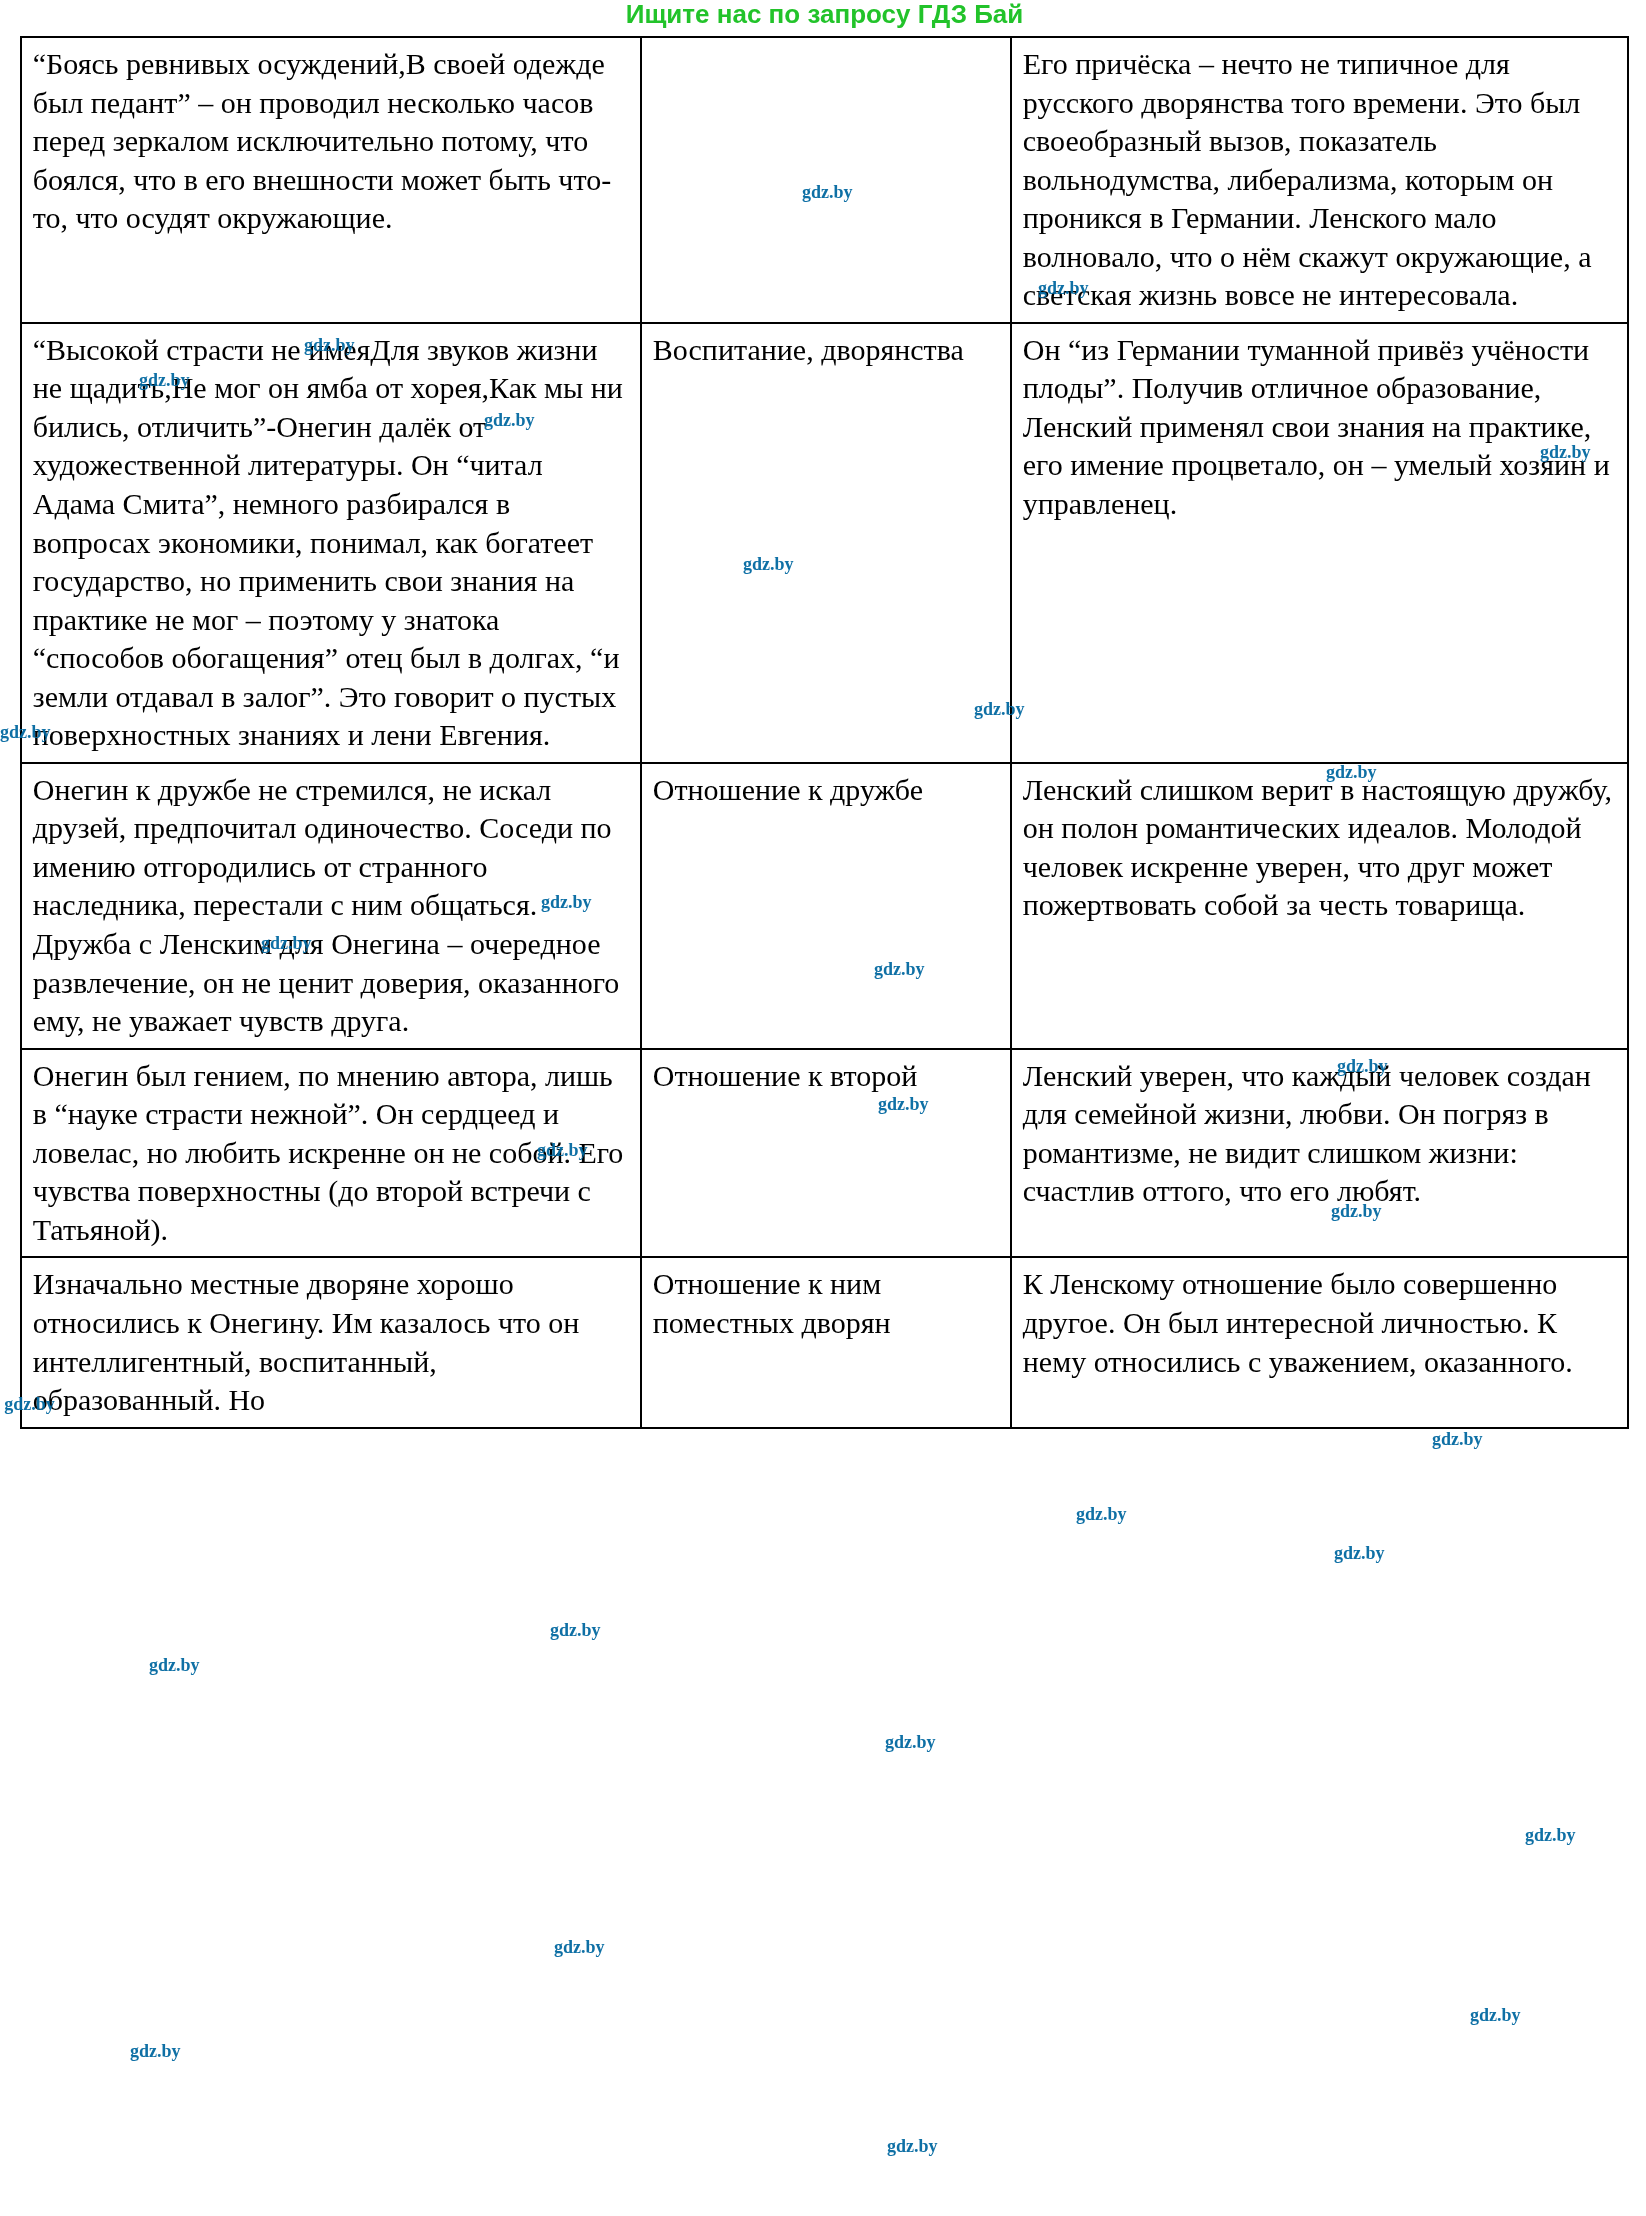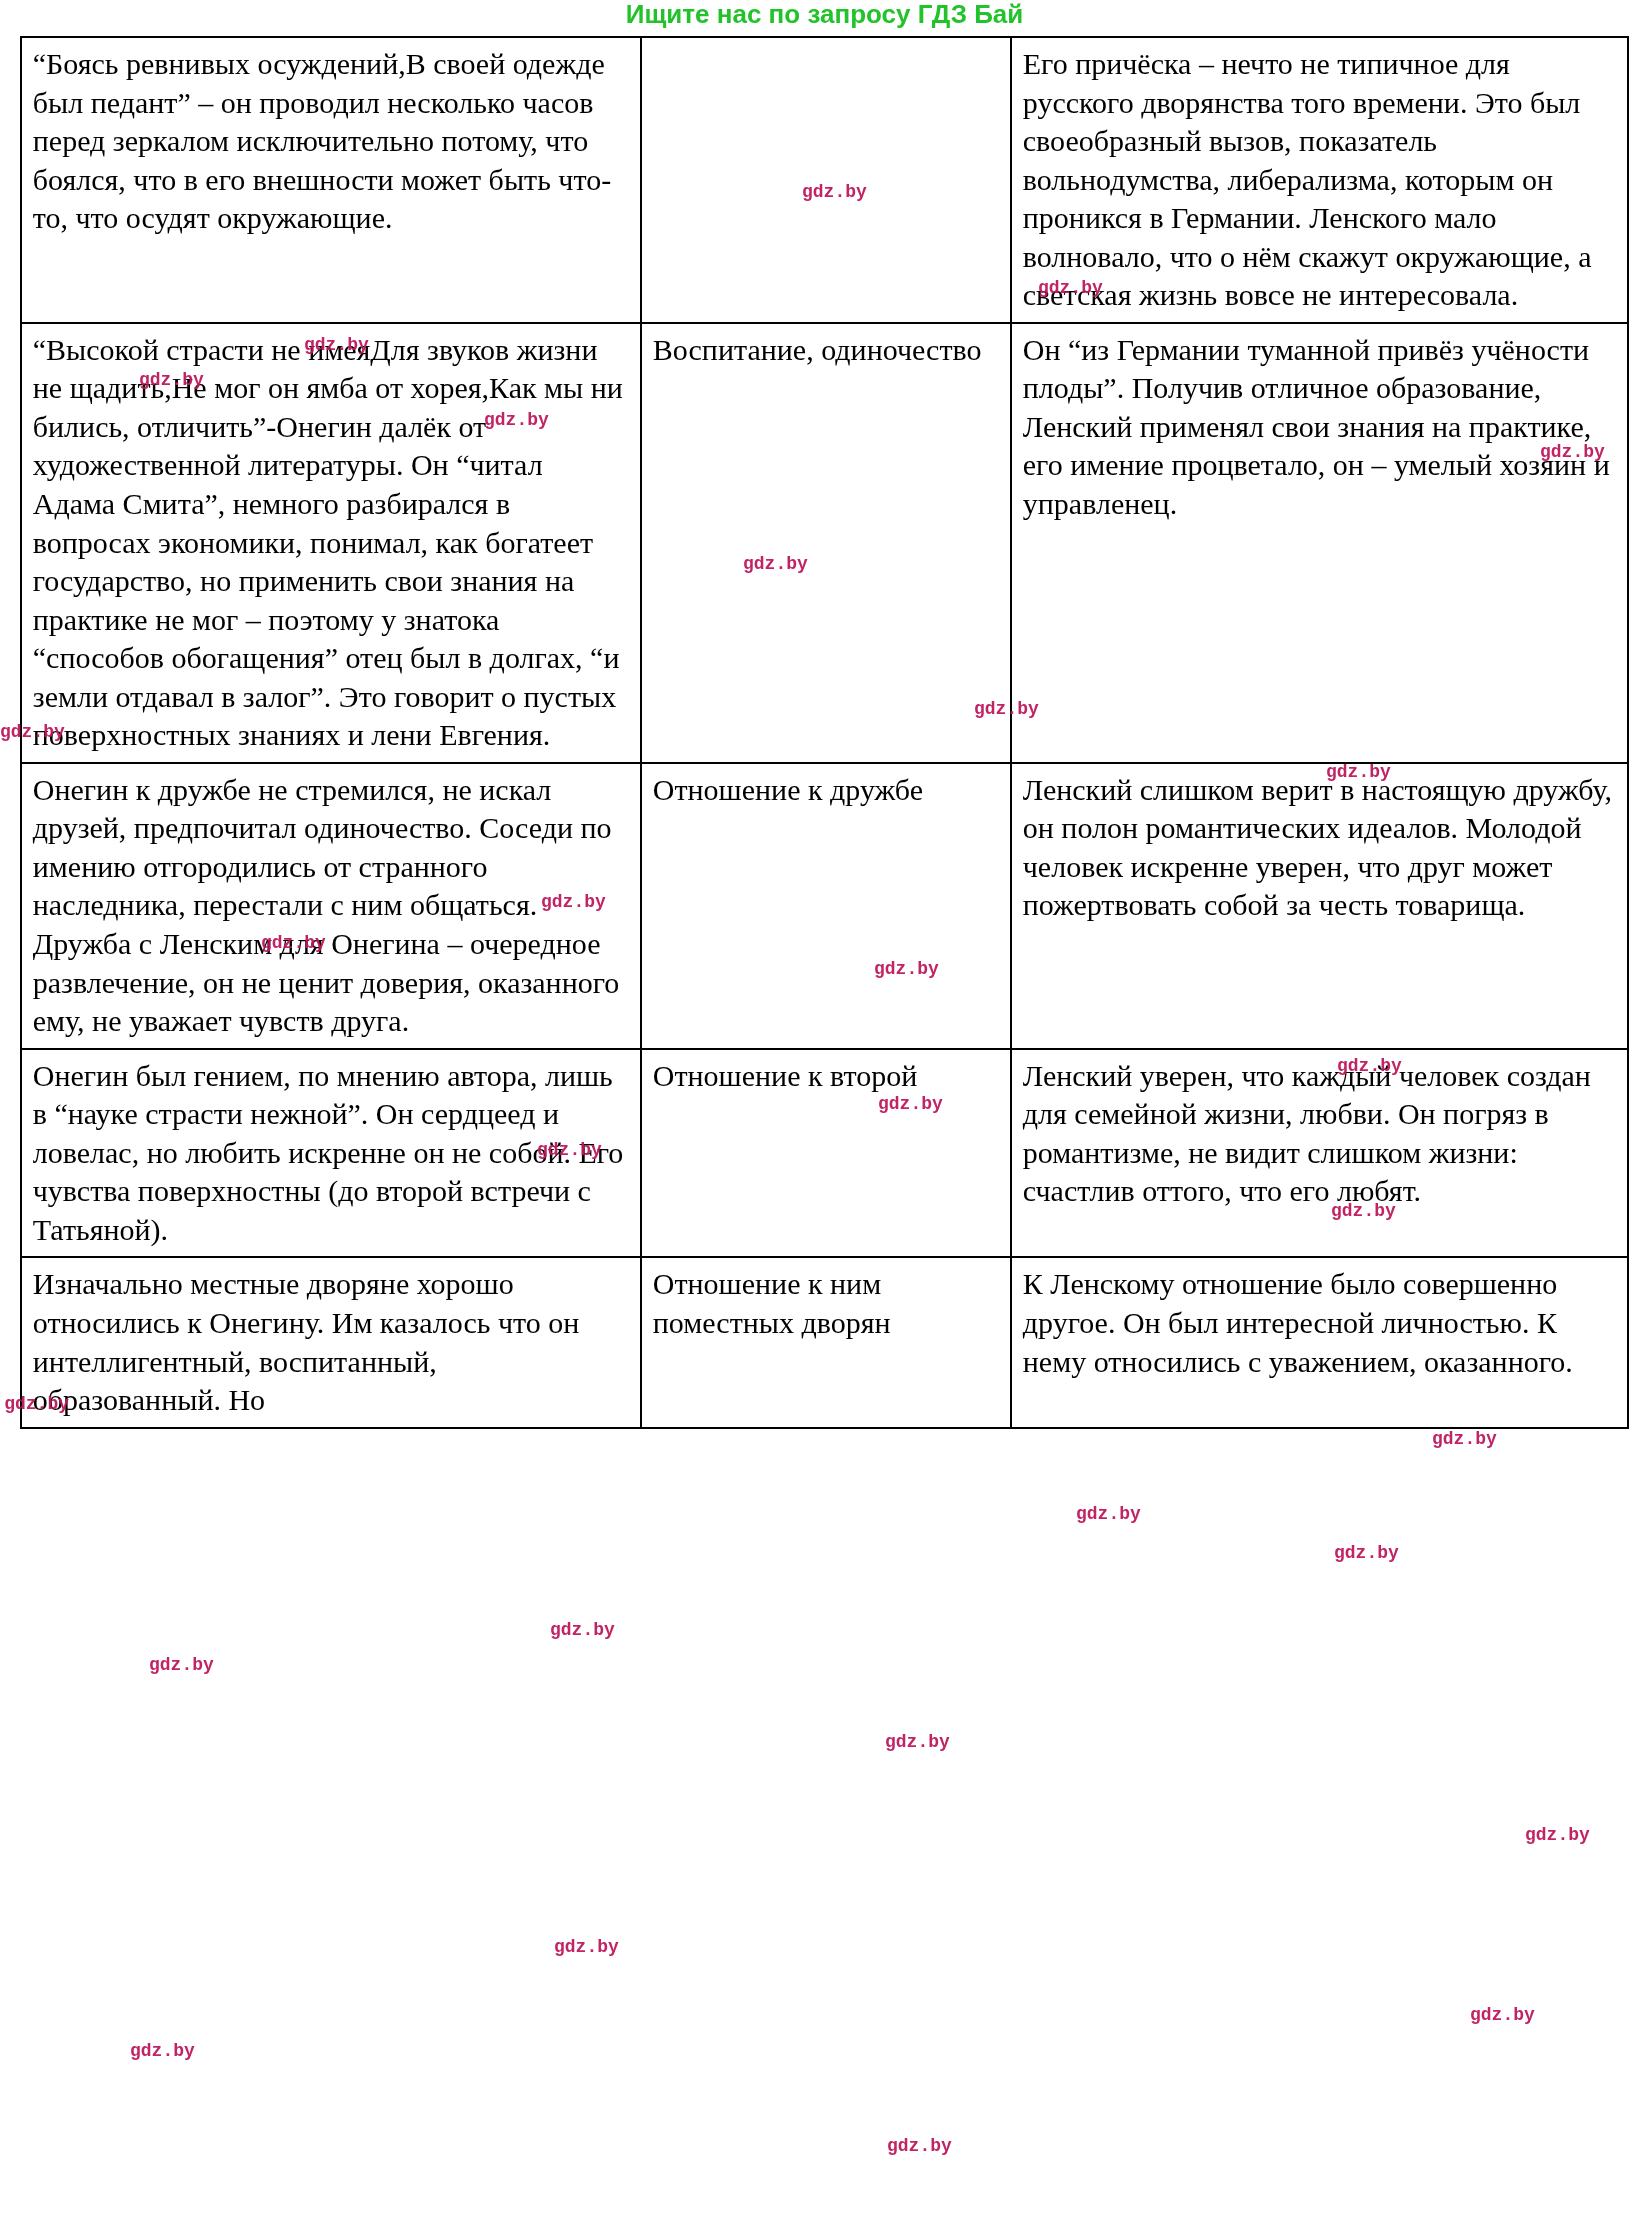--- a/index.html
+++ b/index.html
@@ -82,24 +82,24 @@
   }
   col.c1 { width: 620px; }
   col.c2 { width: 370px; }
   col.c3 { width: 617px; }
 
   .cell-text { display: block; white-space: pre-line; }
 
   
   .wm {
     position: absolute;
-    font-family: Liberation Mono, monospace;
+    font-family: Liberation Serif, serif;
     font-size: 18px;
     font-weight: 600;
-    color: #be185d;
+    color: #0369a1;
     opacity: 0.95;
     white-space: nowrap;
     pointer-events: none;
     z-index: 4;
   }
 </style>
 </head>
 <body>
 
 <div class="page">
@@ -125,21 +125,21 @@
           <td>
               <span class="cell-text">Его причёска – нечто не типичное для русского дворянства того времени. Это был своеобразный вызов, показатель вольнодумства, либерализма, которым он проникся в Германии. Ленского мало волновало, что о нём скажут окружающие, а светская жизнь вовсе не интересовала.</span>
             </td>
         </tr>
 
         <tr>
           <td>
               <span class="cell-text">“Высокой страсти не имеяДля звуков жизни не щадить,Не мог он ямба от хорея,Как мы ни бились, отличить”-Онегин далёк от художественной литературы. Он “читал Адама Смита”, немного разбирался в вопросах экономики, понимал, как богатеет государство, но применить свои знания на практике не мог – поэтому у знатока “способов обогащения” отец был в долгах, “и земли отдавал в залог”. Это говорит о пустых поверхностных знаниях и лени Евгения.</span>
             </td>
           <td>
-              <span class="cell-text">Воспитание, одиночество</span>
+              <span class="cell-text">Воспитание, дворянства</span>
             </td>
           <td>
               <span class="cell-text">Он “из Германии туманной привёз учёности плоды”. Получив отличное образование, Ленский применял свои знания на практике, его имение процветало, он – умелый хозяин и управленец.</span>
             </td>
         </tr>
 
 
         <tr>
           <td>
               <span class="cell-text">Онегин к дружбе не стремился, не искал друзей, предпочитал одиночество. Соседи по имению отгородились от странного наследника, перестали с ним общаться. Дружба с Ленским для Онегина – очередное развлечение, он не ценит доверия, оказанного ему, не уважает чувств друга.</span>

